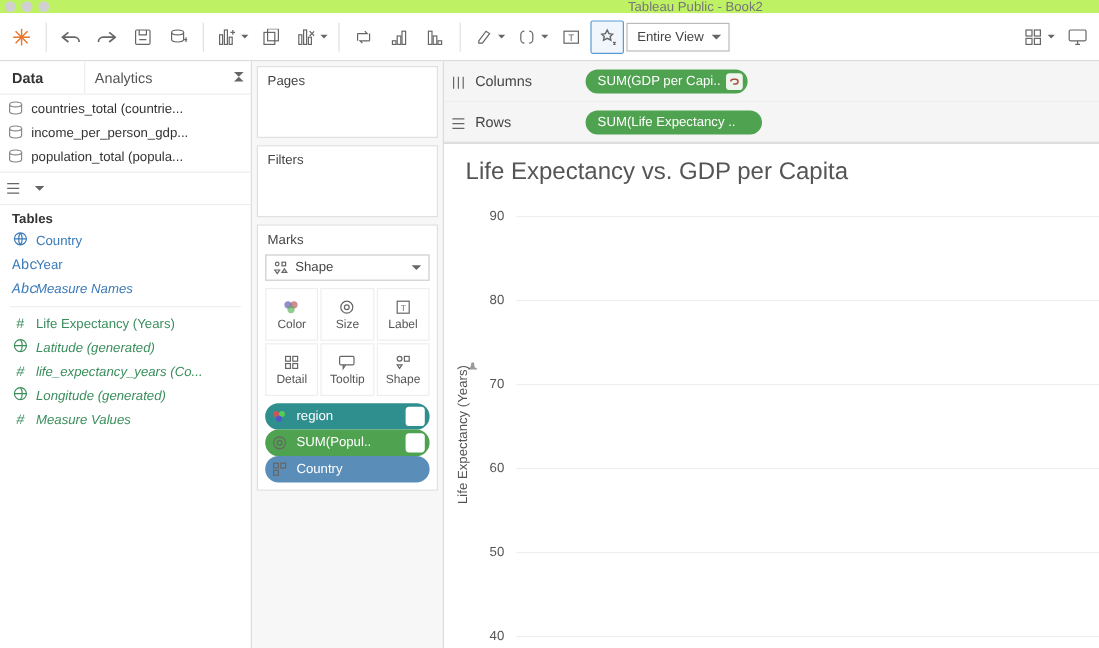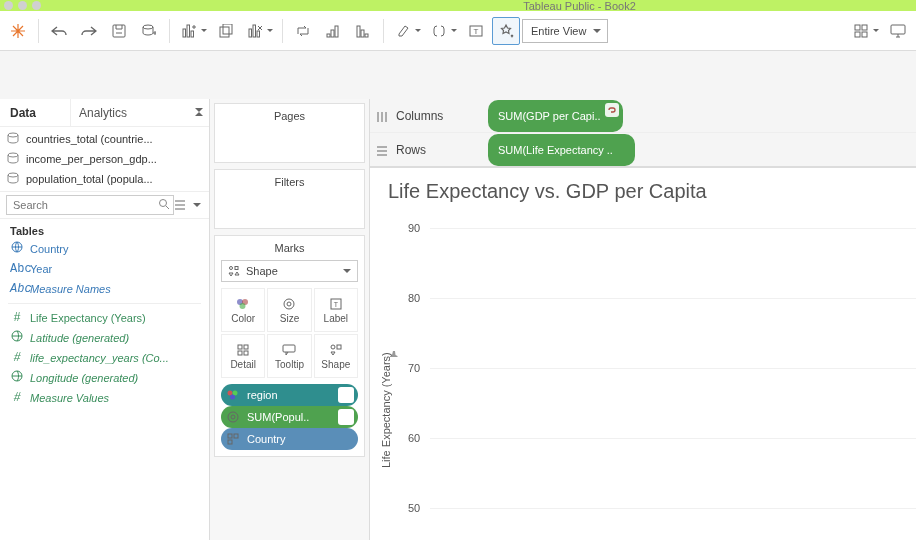--- a/index.html
+++ b/index.html
@@ -19,27 +19,27 @@
   .tbtn.caret { width: 34px; padding-right:8px; position:relative;}
   .tbtn.caret::after { content:""; position:absolute; right:3px; top:50%; margin-top:-2px; border:3px solid transparent; border-top-color:#666;}
   .sep { width: 1px; height: 24px; background: #e0e0e0; margin: 0 4px; }
   .viewsel { border:1px solid #bbb; height:24px; min-width:86px; display:flex; align-items:center; padding:0 18px 0 8px; font-size:11px; color:#444; position:relative; background:#fff;}
   .viewsel::after { content:""; position:absolute; right:6px; top:50%; margin-top:-2px; border:4px solid transparent; border-top-color:#666;}
   .tgl-on { background:#f0f6fb; border:1px solid #5a9bd4; }
   .shelfrow { flex:1; display:flex; align-items:center; border-bottom:1px solid #eee;}
   .shelfrow:last-child{border-bottom:none;}
   .shelf-label { width:110px; padding-left:26px; font-size:12px; color:#444; display:flex; align-items:flex-end; gap:6px; position:relative;}
   .shelf-label svg{position:absolute; left:6px;}
-  .pill { height:32px; border-radius:10px; padding:0 22px 0 10px; font-size:11px; color:#fff; display:inline-flex; align-items:center; margin-left:8px; position:relative;}
+  .pill { height:20px; border-radius:10px; padding:0 22px 0 10px; font-size:11px; color:#fff; display:inline-flex; align-items:center; margin-left:8px; position:relative;}
   .pill.green { background:#4fa24f;}
   .pill .chip{ position:absolute; right:4px; top:3px; width:14px; height:14px; background:#fff; border-radius:3px; opacity:.9;}
   .pill .chip svg{stroke:#b44; }
 
   
-  .main { flex:1; display:flex; overflow:hidden;margin-top:48px;}
+  .main { flex:1; display:flex; overflow:hidden;}
   .leftpane { width:210px; background:#fff; border-right:1px solid #dcdcdc; display:flex; flex-direction:column;}
   .datapane-hdr { height:28px; display:flex; border-bottom:1px solid #eee;}
   .datapane-hdr .tab { flex:0 0 70px; font-size:12px; font-weight:600; color:#333; display:flex; align-items:center; padding-left:10px;}
   .datapane-hdr .tab2 { flex:1; font-size:12px; color:#555; display:flex; align-items:center; padding-left:8px; border-left:1px solid #eee; position:relative;}
   .datapane-hdr .tab2::after{content:""; position:absolute; right:6px; top:50%; width:0; height:0; border:4px solid transparent; border-top-color:#666; border-bottom-color:#666; transform:translateY(-5px);} 
 
   .dslist { padding:2px 0;}
   .dsitem { height:20px; display:flex; align-items:center; gap:6px; padding:0 6px; font-size:11px; color:#333;}
   .dsitem.sel{ background:#dfe8ef;}
   .dsitem svg{flex:0 0 14px;}
@@ -52,21 +52,21 @@
   .sectionhdr{ font-size:11px; font-weight:600; color:#333; padding:6px 10px 2px;}
   .dim{ color:#3a7ab8;}
   .meas{ color:#3a8e5c;}
   .fielditem{ height:20px; display:flex; align-items:center; gap:6px; padding:0 10px; font-size:11px;}
   .fielditem .ico{ width:14px; font-size:12px; text-align:center; color:inherit; font-family:Liberation Mono, monospace;}
   .italic{ font-style:italic;}
   .divline{ height:1px; background:#eee; margin:4px 8px;}
 
   .midpane { width:160px; background:#f7f7f7; border-right:1px solid #dcdcdc; display:flex; flex-direction:column; padding:4px 4px; gap:6px;}
   .card{ background:#fff; border:1px solid #e0e0e0;}
-  .card-hdr{ font-size:11px; color:#444; padding:6px 8px;text-align:center;}
+  .card-hdr{ font-size:11px; color:#444; padding:6px 8px;}
   .card.pages{height:60px;}
   .card.filters{height:60px;}
   .card.marks .markstype{ margin:0 6px 6px; height:22px; border:1px solid #ccc; display:flex; align-items:center; padding:0 18px 0 6px; font-size:11px; color:#444; position:relative; gap:6px;}
   .card.marks .markstype::after{content:""; position:absolute; right:6px; top:50%; margin-top:-2px; border:4px solid transparent; border-top-color:#666;}
   .marksgrid{ display:grid; grid-template-columns:repeat(3,1fr); gap:2px; padding:0 6px 6px;}
   .mcell{ height:44px; border:1px solid #eee; display:flex; flex-direction:column; align-items:center; justify-content:center; font-size:10px; color:#555; gap:2px;}
   .mcell svg{height:14px;}
   .markpills{ padding:0 6px 6px; display:flex; flex-direction:column; gap:0;}
   .mpill{ height:22px; border-radius:11px; display:flex; align-items:center; font-size:11px; color:#fff; padding:0 20px 0 26px; position:relative;}
   .mpill .lefti{position:absolute; left:-2px; top:1px; width:20px; height:20px; background:#fff; border-radius:50%; display:flex; align-items:center; justify-content:center;}
@@ -239,21 +239,20 @@
       </div>
       <div class="dsitem">
         <svg width="14" height="14" viewBox="0 0 14 14" fill="none" stroke="#888">
             <ellipse cx="7" cy="3" rx="5" ry="2"></ellipse>
             <path d="M2 3v6c0 1.1 2.2 2 5 2s5-.9 5-2V3"></path>
           </svg>
         <span>population_total (popula...</span>
       </div>
     </div>
     <div class="searchrow">
-      <input placeholder="Search" style="">
       <span class="sicon">
         <svg width="12" height="12" viewBox="0 0 12 12" fill="none" stroke="#888">
             <circle cx="5" cy="5" r="3.5"></circle>
             <path d="M8 8l3 3"></path>
           </svg>
       </span>
       <div class="viewlist">
         <svg width="12" height="12" viewBox="0 0 12 12" fill="none" stroke="#666">
             <path d="M1 2h10M1 6h10M1 10h10"></path>
           </svg>

